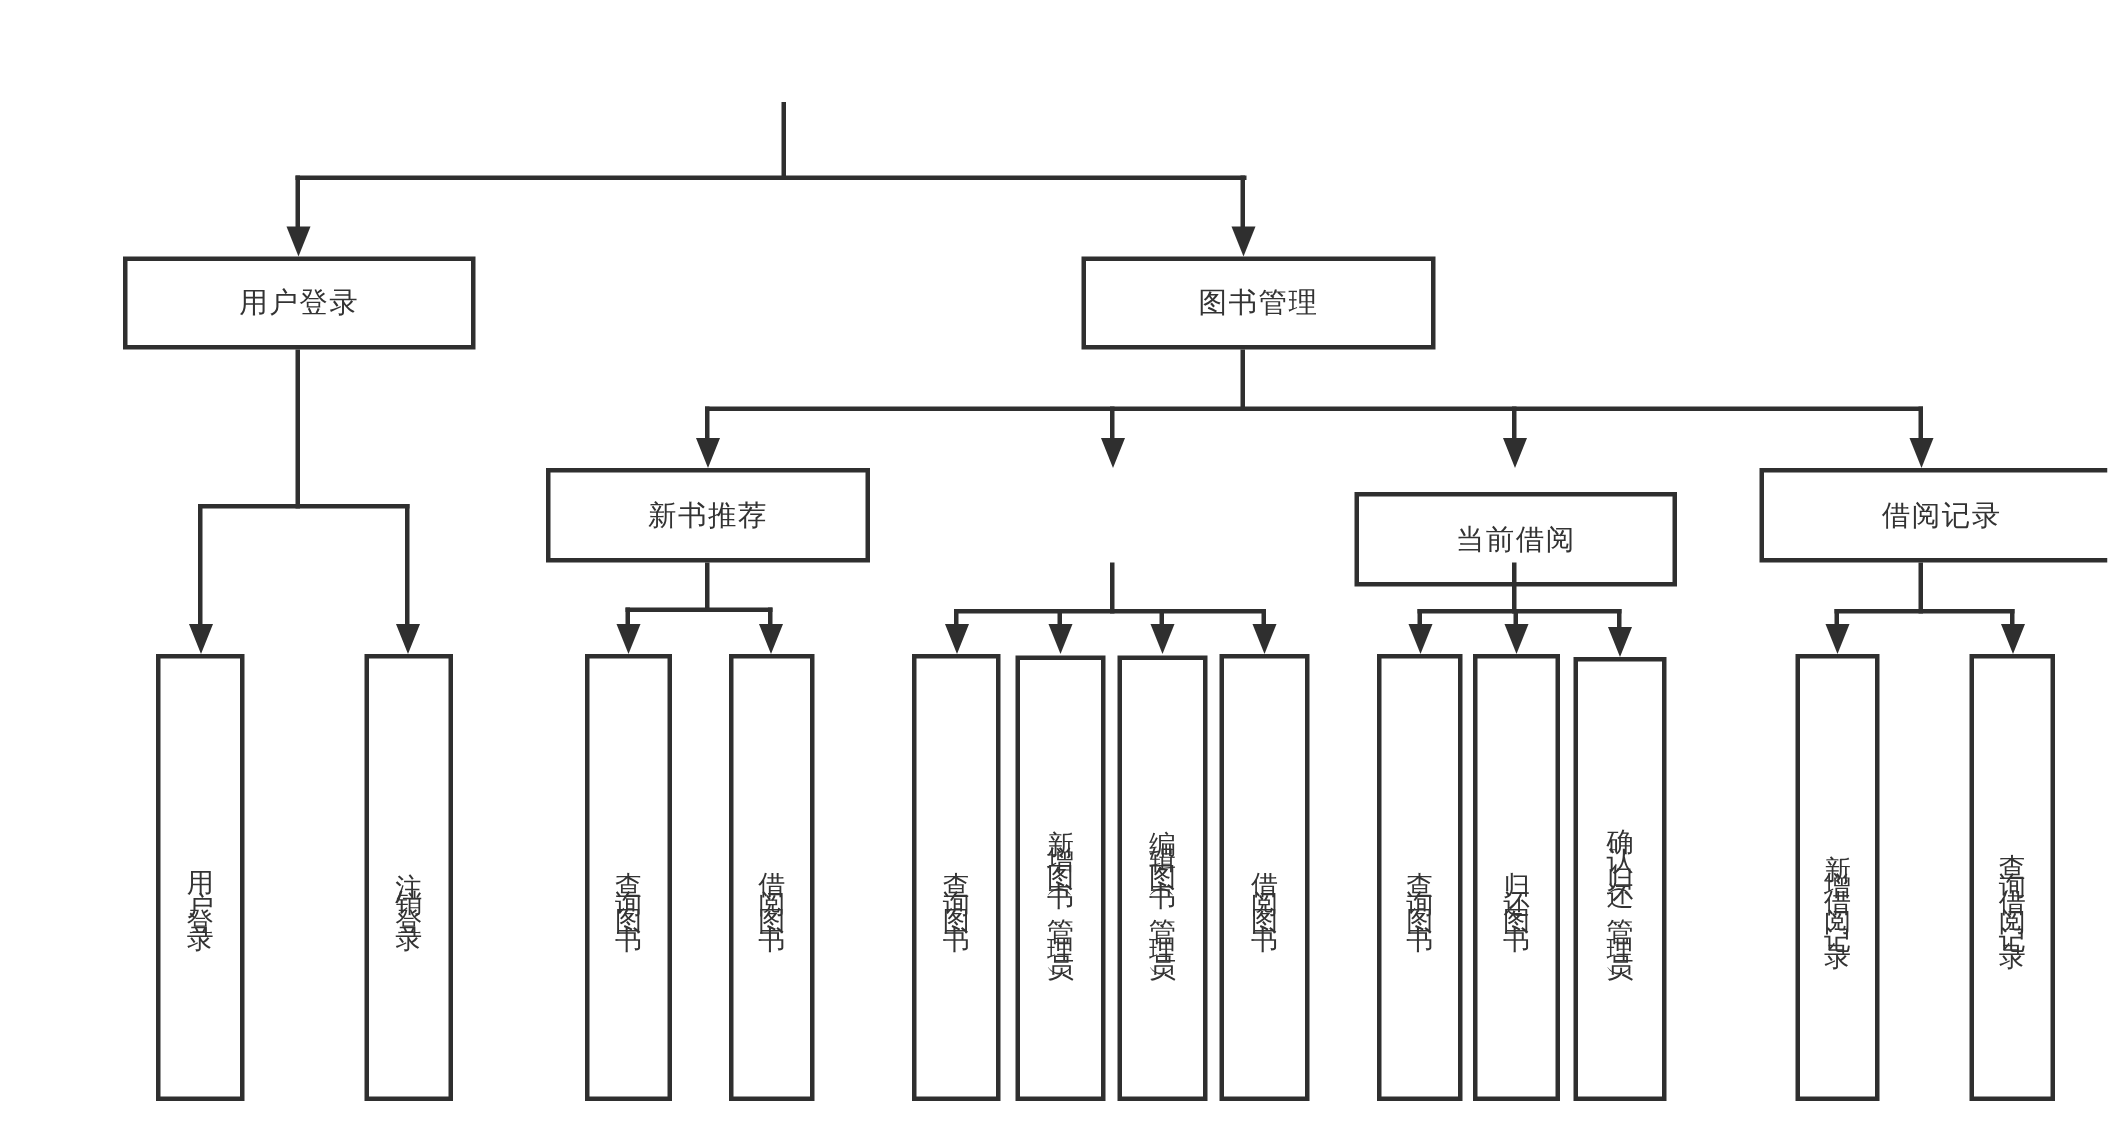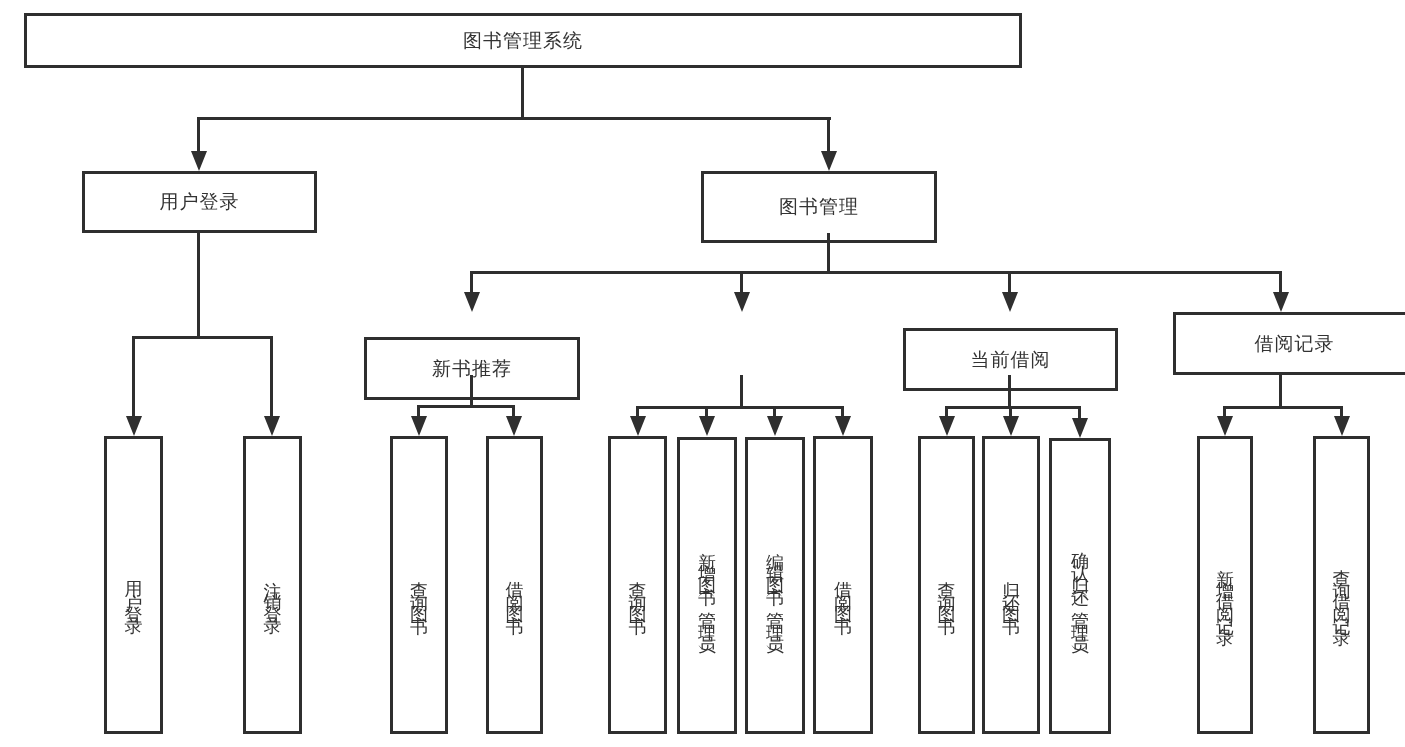--- a/index.html
+++ b/index.html
@@ -28,26 +28,25 @@
   .watermark{
     position:absolute;right:6px;bottom:1px;
     font-size:21px;color:#b9b9b9;letter-spacing:1px;
   }
 </style>
 </head>
 <body>
 
 <div class="stage">
 
-  <div class="box" style="left:24px;top:13px;width:998px;height:55px;">图书管理系统</div>
 
   <div class="box" style="left:82px;top:171px;width:235px;height:62px;">用户登录</div>
-  <div class="box" style="left:701px;top:171px;width:236px;height:72px;">图书管理</div>
+  <div class="box" style="left:721px;top:171px;width:236px;height:62px;">图书管理</div>
 
-  <div class="box" style="left:364px;top:312px;width:216px;height:63px;margin-top:25px;">新书推荐</div>
+  <div class="box" style="left:364px;top:312px;width:216px;height:63px;">新书推荐</div>
   <div class="box" style="left:903px;top:328px;width:215px;height:63px;">当前借阅</div>
   <div class="box" style="left:1173px;top:312px;width:243px;height:63px;">借阅记录</div>
 
   <div class="box vert" style="left:104px;top:436px;width:59px;height:298px;">用户登录</div>
   <div class="box vert" style="left:243px;top:436px;width:59px;height:298px;">注销登录</div>
 
   <div class="box vert" style="left:390px;top:436px;width:58px;height:298px;">查询图书</div>
   <div class="box vert" style="left:486px;top:436px;width:57px;height:298px;">借阅图书</div>
 
   <div class="box vert" style="left:608px;top:436px;width:59px;height:298px;">查询图书</div>

